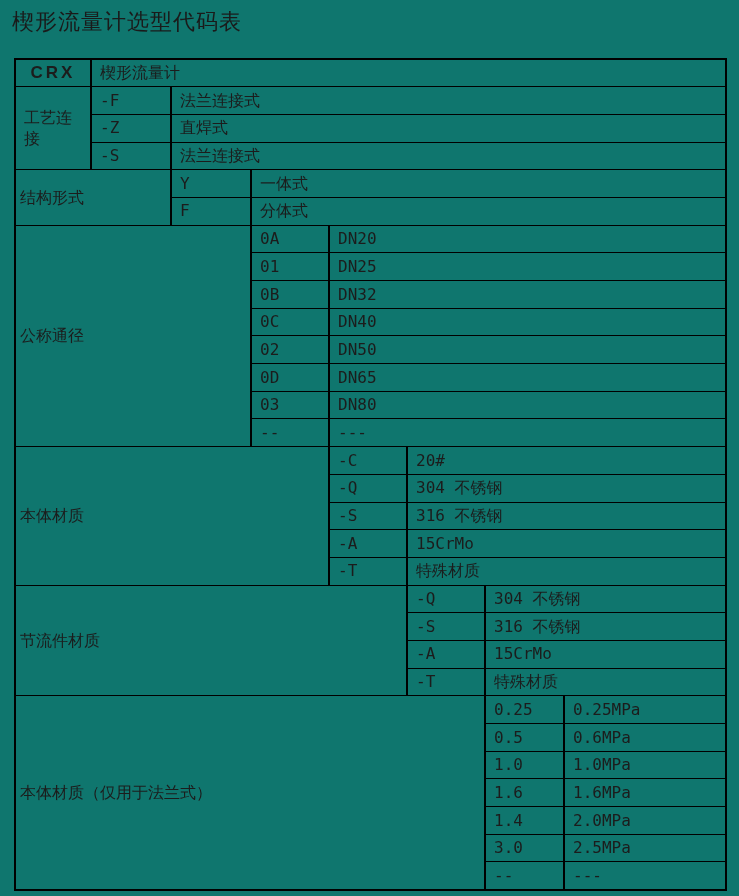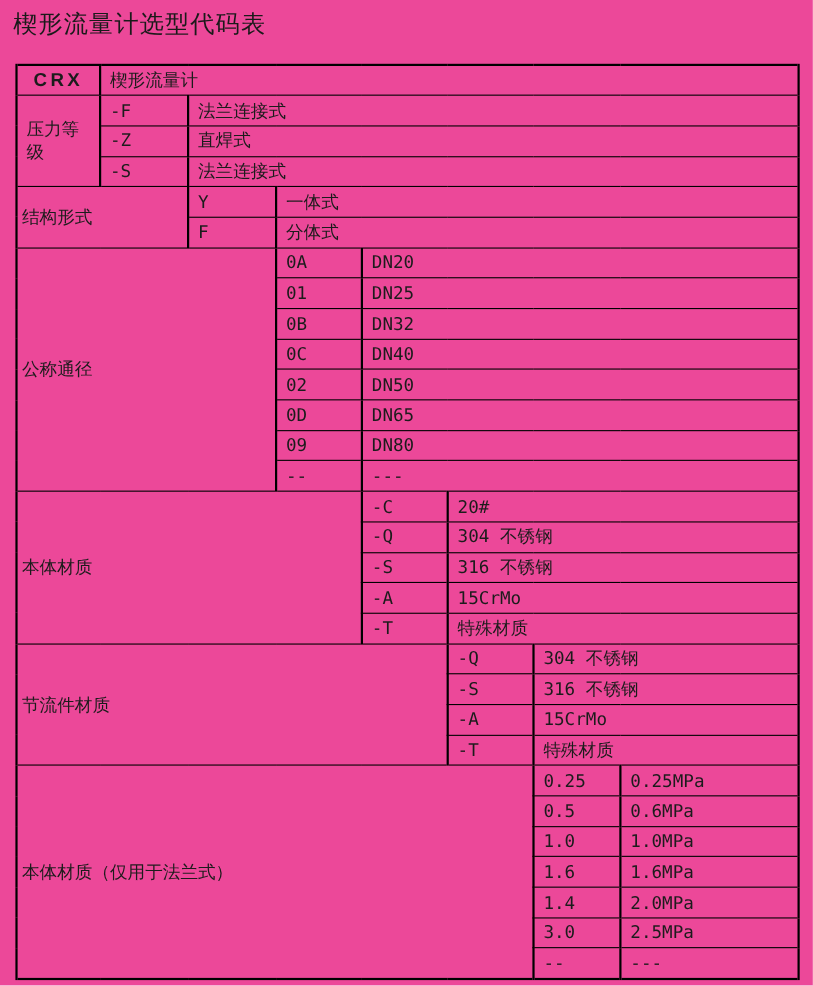--- a/index.html
+++ b/index.html
@@ -1,21 +1,21 @@
 <!DOCTYPE html>
 <html><head>
 <meta charset="utf-8">
 <style>
   * { box-sizing: border-box; }
   html, body { margin: 0; padding: 0; background: #ffffff; }
   .page {
     position: relative;
     width: 739px;
     height: 896px;
-    background: #ec4899;
+    background: #0f766e;
     color: #1c1c1c;
     font-family: "DejaVu Sans Mono", "DejaVu Serif", serif;
   }
   .doc-title {
     position: absolute;
     left: 12px;
     top: 7px;
     font-size: 22px;
     letter-spacing: 1px;
     font-family: "DejaVu Serif", "Liberation Serif", serif;
@@ -81,21 +81,21 @@
         <col style="width:162px">
     </colgroup>
     <tbody>
 
       <tr>
         <td class="product-code">CRX</td>
         <td colspan="7">楔形流量计</td>
       </tr>
 
       <tr>
-        <td rowspan="3" class="label-left">压力等级</td>
+        <td rowspan="3" class="label-left">工艺连接</td>
         <td>-F</td>
         <td colspan="6">法兰连接式</td>
       </tr>
       <tr>
         <td>-Z</td>
         <td colspan="6">直焊式</td>
       </tr>
       <tr>
         <td>-S</td>
         <td colspan="6">法兰连接式</td>
@@ -130,21 +130,21 @@
       </tr>
       <tr>
         <td>02</td>
         <td colspan="4">DN50</td>
       </tr>
       <tr>
         <td>0D</td>
         <td colspan="4">DN65</td>
       </tr>
       <tr>
-        <td>09</td>
+        <td>03</td>
         <td colspan="4">DN80</td>
       </tr>
       <tr>
         <td>--</td>
         <td colspan="4">---</td>
       </tr>
 
       <tr>
         <td colspan="4" rowspan="5" class="label-cell">本体材质</td>
         <td>-C</td>

